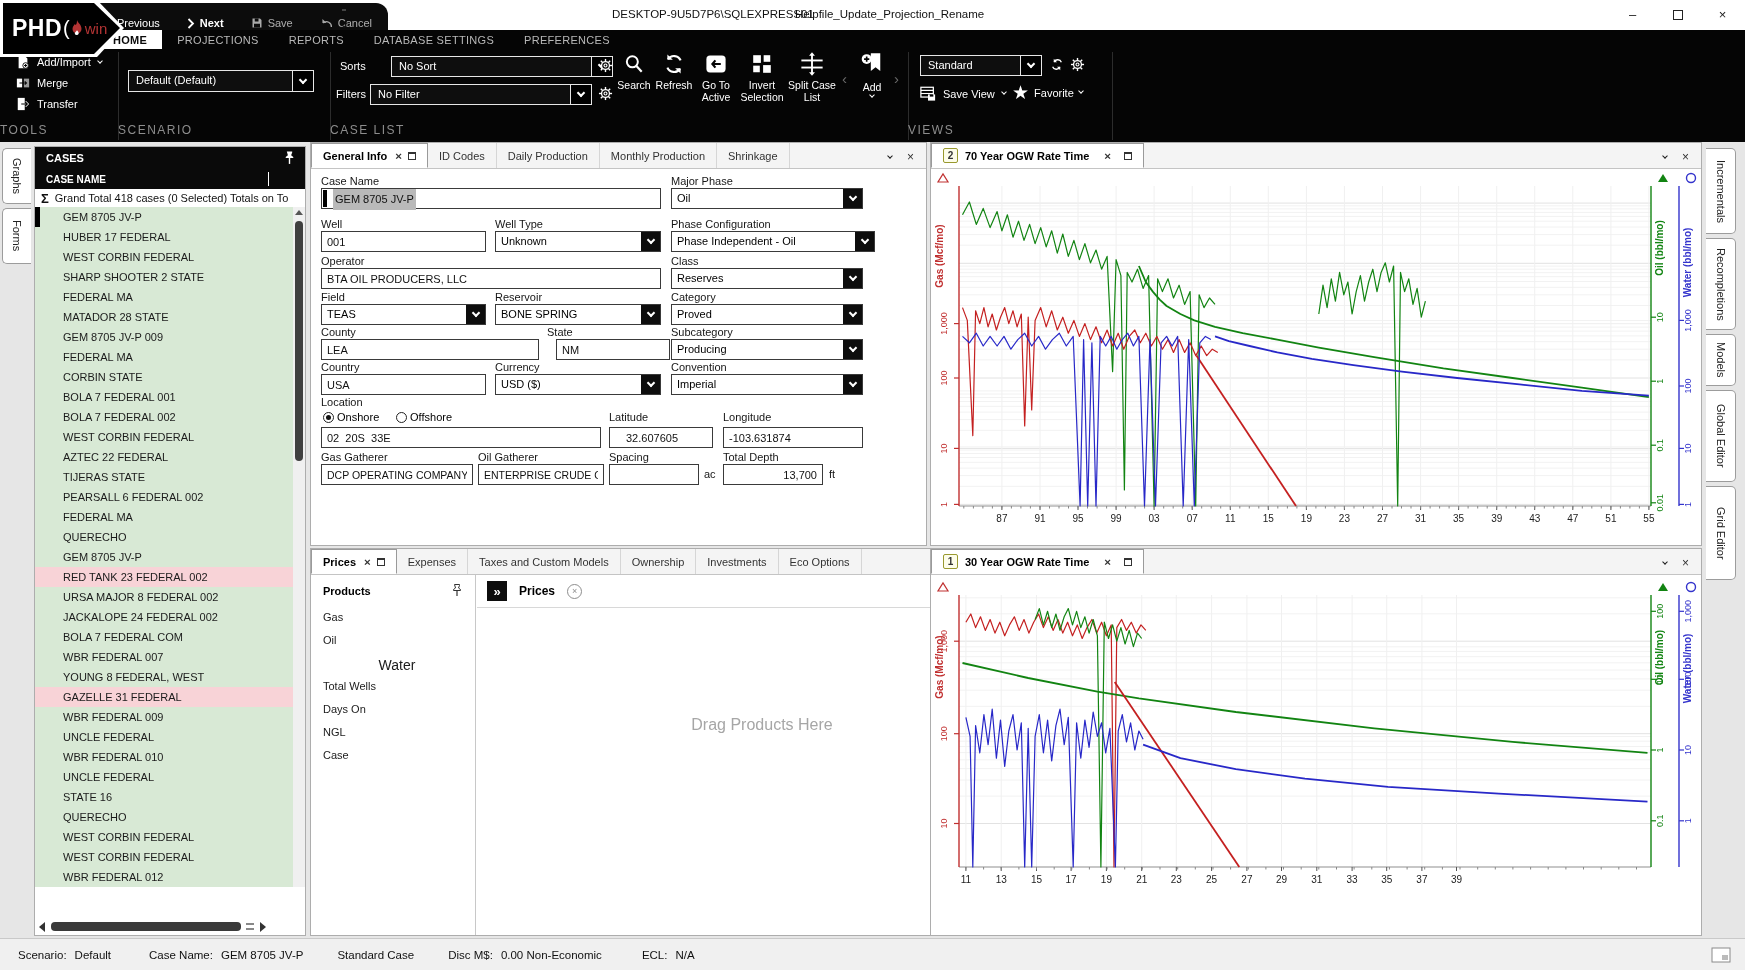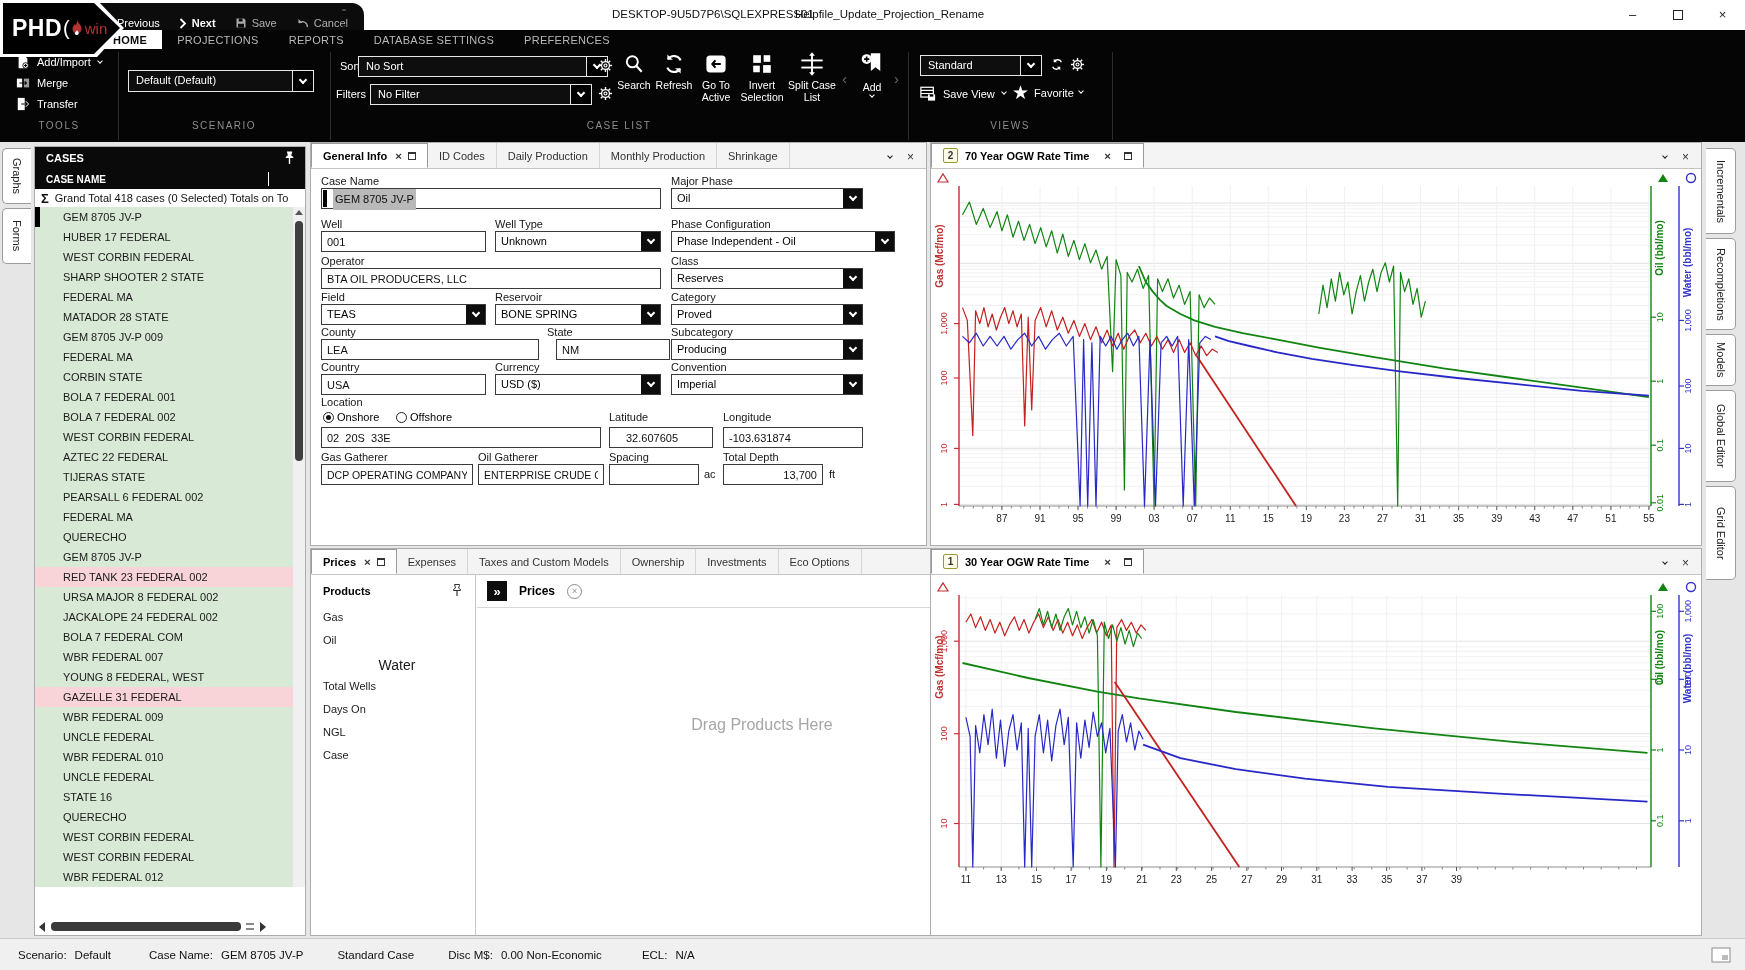--- a/index.html
+++ b/index.html
@@ -5,35 +5,35 @@
 *{box-sizing:border-box;margin:0;padding:0}
 body{margin:0;background:#777;font-family:"Liberation Sans",sans-serif}
 #root{position:relative;width:1745px;height:970px;background:#e6e6e6;overflow:hidden}
 .abs{position:absolute}
 
 .titlebar{left:0;top:0;width:1745px;height:30px;background:#fff}
 .ttext{font-size:11.5px;color:#111;white-space:nowrap}
 .winbtns{position:absolute;right:0;top:0;display:flex;height:29px}
 .wbtn{width:45px;display:flex;align-items:center;justify-content:center;color:#222;font-size:13px}
 .maxbox{width:10px;height:10px;border:1.2px solid #222}
-.qbar{position:absolute;left:88px;top:3px;height:40px;background:#0c0c0c;border-radius:12px;display:flex;align-items:center;gap:19px;padding:0 16px;color:#fff;font-size:11px}
+.qbar{position:absolute;left:88px;top:3px;height:40px;background:#0c0c0c;border-radius:12px;display:flex;align-items:center;gap:27px;padding:0 16px;color:#fff;font-size:11px}
 .qitem{display:flex;align-items:center;gap:5px}
 
 .logoO{position:absolute;left:0;top:0;width:124px;height:57px;background:#fff;clip-path:polygon(0 0,97px 0,124px 28px,97px 57px,0 57px)}
 .logoI{position:absolute;left:3px;top:3px;width:118px;height:51px;background:#000;clip-path:polygon(0 0,91px 0,117px 25px,91px 51px,0 51px);display:flex;align-items:center;padding-left:9px}
 .logoI .phd{color:#fff;font-weight:bold;font-size:23px;letter-spacing:.5px}
 .logoI .paren{color:#fff;font-size:20px;margin-left:1px}
 .logoI .win{color:#b43434;font-size:15px;margin-left:1px}
 
 .ribbon{left:0;top:30px;width:1745px;height:112px;background:#050505}
 .rtabs{position:absolute;left:98px;top:0;display:flex}
 .rtab{padding:4px 15px 3px;font-size:11px;color:#b8b8b8;letter-spacing:.3px}
 .rtab.active{background:#fff;color:#0a0a0a;font-weight:bold}
 .gdiv{position:absolute;top:22px;bottom:2px;width:1px;background:#2c2c2c}
-.glabel{position:absolute;bottom:11px;font-size:10px;color:#8d8d8d;letter-spacing:1.5px;text-align:center}
+.glabel{position:absolute;bottom:5px;font-size:12px;color:#8d8d8d;letter-spacing:1.5px;text-align:left}
 .tbtn{position:absolute;display:flex;align-items:center;gap:7px;color:#fff;font-size:11px;white-space:nowrap}
 .ddk{position:absolute;background:#0e0e0e;border:1px solid #e6e6e6;color:#fff;font-size:11px;display:flex;align-items:stretch}
 .ddk .val{flex:1;padding:3px 7px;white-space:nowrap;overflow:hidden}
 .ddk .dbtn{width:21px;border-left:1px solid #e6e6e6;background:#000;display:flex;align-items:center;justify-content:center}
 .caret{width:6px;height:6px;border:solid #fff;border-width:0 2px 2px 0;transform:rotate(45deg);margin-top:-3px;flex:none}
 .caret.dk{border-color:#1a1a1a}
 .caret.sm{width:4px;height:4px;border-width:0 1.5px 1.5px 0}
 .rlbl{position:absolute;color:#fff;font-size:11px}
 .bigbtn{position:absolute;display:flex;flex-direction:column;align-items:center;gap:3px;color:#fff;font-size:10.5px;text-align:center;line-height:1.15}
 .dimch{position:absolute;color:#6a6a6a;font-size:15px}
@@ -172,21 +172,21 @@
     <div class="ddk" style="left:128px;top:40px;width:186px;height:22px">
       <span class="val">Default (Default)</span>
       <span class="dbtn">
           <span class="caret"></span>
         </span>
       </div>
     <div class="gdiv" style="left:330px"></div>
     <div class="glabel" style="left:118px;width:212px">SCENARIO</div>
 
     <span class="rlbl" style="left:340px;top:30px">Sorts</span>
-    <div class="ddk" style="left:358px;top:26px;width:250px;height:21px">
+    <div class="ddk" style="left:391px;top:26px;width:222px;height:21px">
       <span class="val">No Sort</span>
       <span class="dbtn">
           <span class="caret"></span>
         </span>
       </div>
     <svg class="abs" style="left:598px;top:28px" width="15" height="15" viewBox="0 0 16 16">
         <g stroke="#fff" stroke-width="1.5">
           <line x1="8" y1="1" x2="8" y2="15"></line>
           <line x1="1" y1="8" x2="15" y2="8"></line>
           <line x1="3" y1="3" x2="13" y2="13"></line>
@@ -432,21 +432,21 @@
     <span class="flabel" style="left:10px;top:75px">Well</span>
     <input class="finput" style="left: 10px; top: 88px; width: 165px;" readonly="" value="001">
     <span class="flabel" style="left:184px;top:75px">Well Type</span>
     <div class="fdd" style="left:184px;top:88px;width:166px">
         <span class="val">Unknown</span>
         <span class="dbtn">
           <span class="caret"></span>
         </span>
       </div>
     <span class="flabel" style="left:360px;top:75px">Phase Configuration</span>
-    <div class="fdd" style="left:360px;top:88px;width:224px">
+    <div class="fdd" style="left:360px;top:88px;width:204px">
         <span class="val">Phase Independent - Oil</span>
         <span class="dbtn">
           <span class="caret"></span>
         </span>
       </div>
 
     <span class="flabel" style="left:10px;top:112px">Operator</span>
     <input class="finput" style="left: 10px; top: 125px; width: 340px;" readonly="" value="BTA OIL PRODUCERS, LLC">
     <span class="flabel" style="left:360px;top:112px">Class</span>
     <div class="fdd" style="left:360px;top:125px;width:192px">

